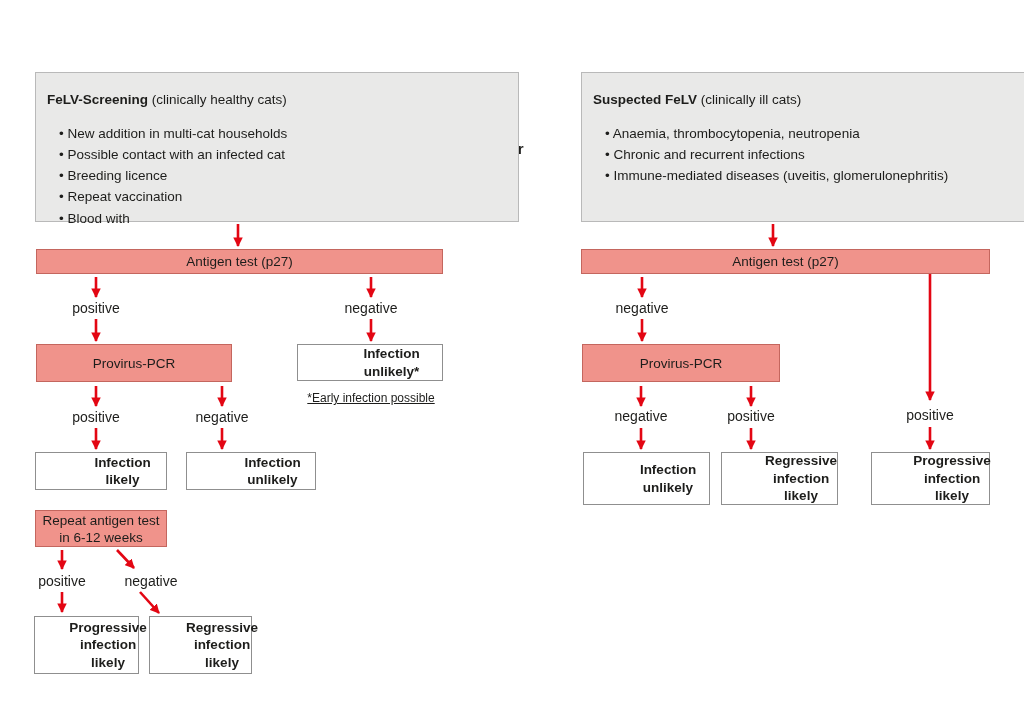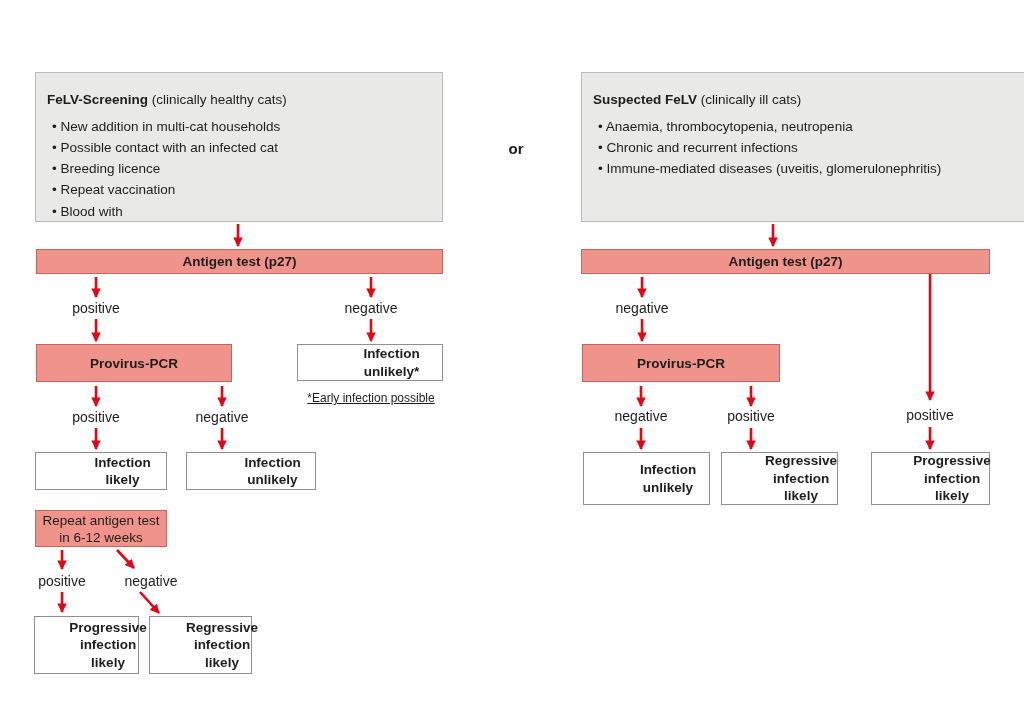--- a/index.html
+++ b/index.html
@@ -11,32 +11,32 @@
   }
   .abs { position:absolute; }
 
   
   .gbox {
     background:#e9e9e8; border:1px solid #b9b9b9;
     padding:10px 12px 0 11px; font-size:13.5px; line-height:21.5px;
   }
   .gbox .title-line { margin:6px 0 1px 0; }
   .gbox .title-line b { font-weight:700; }
-  .gbox ul { list-style:none; margin:5px; padding:0; }
+  .gbox ul { list-style:none; margin:12px; padding:0; }
   .gbox li { line-height:21.3px; }
   .gbox li::before { content:"•  "; }
 
   
   .sbox {
     background:#f0938b; border:1px solid #c4665e;
     display:flex; align-items:center; justify-content:center;
     text-align:center; font-size:13.5px; line-height:17px;
     white-space:pre-line;
   }
-  .sbox.bold { font-weight:700;text-align:right; }
+  .sbox.bold { font-weight:400;text-align:right; }
 
   
   .wbox {
     background:#ffffff; border:1px solid #8f8f8f;
     display:flex; align-items:center; justify-content:center;
     text-align:center; font-weight:700; font-size:13.5px; line-height:17.5px;
     white-space:pre-line;
     padding-left:43px;
   }
 
@@ -82,21 +82,21 @@
     <line x1="641" y1="386" x2="641" y2="406" marker-end="url(#ah)"></line>
     <line x1="641" y1="428" x2="641" y2="449" marker-end="url(#ah)"></line>
     <line x1="751" y1="386" x2="751" y2="406" marker-end="url(#ah)"></line>
     <line x1="751" y1="428" x2="751" y2="449" marker-end="url(#ah)"></line>
     <line x1="930" y1="274" x2="930" y2="400" marker-end="url(#ah)"></line>
     <line x1="930" y1="427" x2="930" y2="449" marker-end="url(#ah)"></line>
   </svg>
 
   <div class="abs or-lbl" style="left:516px; top:140px;">or</div>
 
-  <div class="abs gbox" style="left:35px; top:72px; width:408px; height:150px;">
+  <div class="abs gbox" style="left:35px; top:72px; width:484px; height:150px;">
     <div class="title-line"><b>FeLV-Screening</b><span> (clinically healthy cats)</span></div>
     <ul>
       <li>New addition in multi-cat households</li>
       <li>Possible contact with an infected cat</li>
       <li>Breeding licence</li>
       <li>Repeat vaccination</li>
       <li>Blood with</li>
     </ul>
   </div>
 

